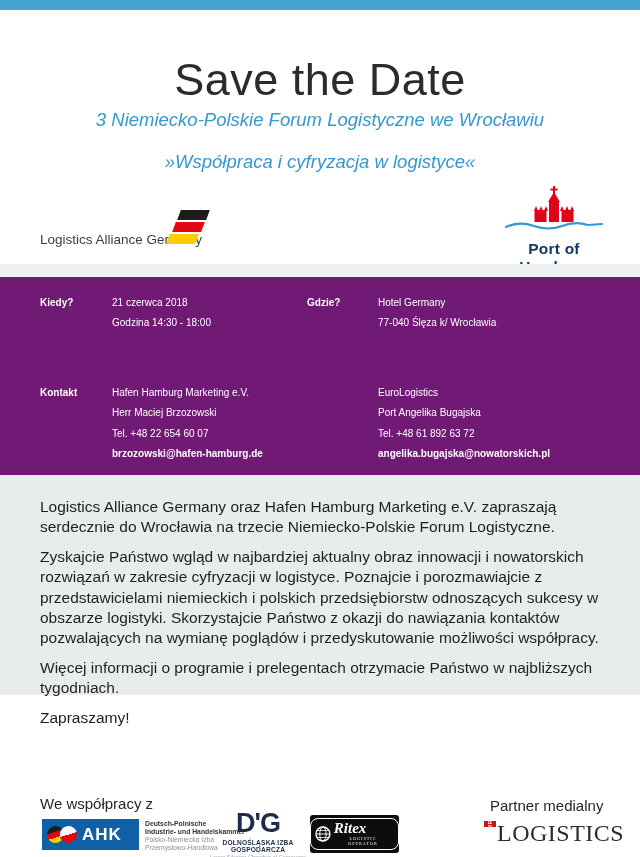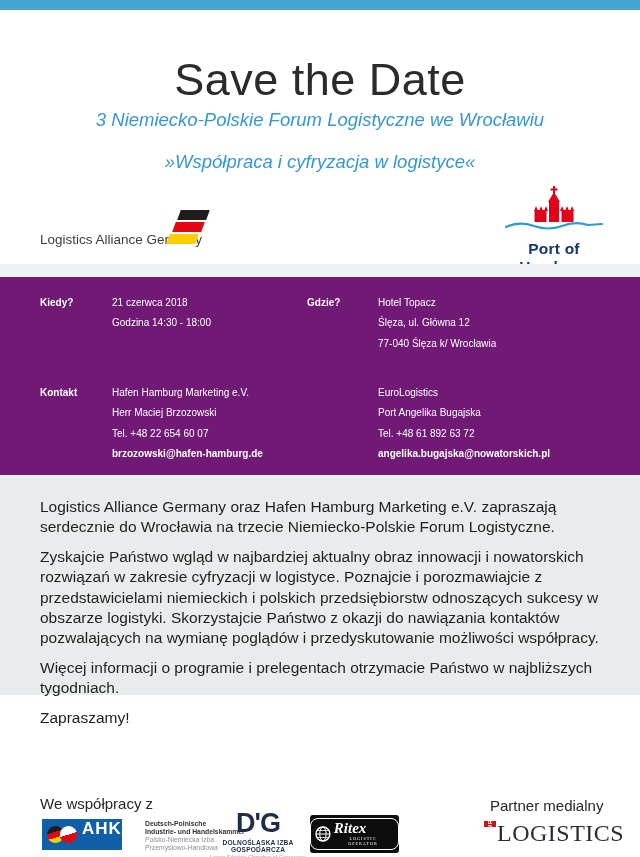--- a/index.html
+++ b/index.html
@@ -48,22 +48,22 @@
   .body-box{left:0;top:475px;width:640px;height:220px;background:#e8eced;
     color:#1f1f1f;font-size:15.5px;line-height:20.4px;}
   .body-box .inner{padding:22px 38px 0 40px;}
   .body-box p{margin:0 0 9px 0;}
 
   
   .coop-label{left:40px;top:795px;font-size:15px;color:#262626;}
   .media-label{left:490px;top:797px;font-size:15px;color:#262626;}
 
   
-  .ahk-box{left:42px;top:819px;width:80px;height:31px;background:#1060a8;
-    display:flex;align-items:flex-start;}
+  .ahk-box{left:42px;top:819px;width:97px;height:31px;background:#1060a8;
+    display:flex;align-items:center;}
   .ahk-flags{position:relative;width:40px;height:31px;}
   .flag-circle{position:absolute;width:17px;height:17px;border-radius:50%;}
   .flag-de{left:5px;top:7px;background:linear-gradient(to bottom,#1d1d1b 34%,#e30613 34% 67%,#ffcc00 67%);transform:rotate(-18deg);}
   .flag-pl{left:18px;top:7px;background:linear-gradient(to bottom,#ffffff 50%,#e30613 50%);transform:rotate(-18deg);box-shadow:0 0 0 .5px #1060a8;}
   .ahk-acronym{color:#ffffff;font-weight:bold;font-size:17px;letter-spacing:1px;}
   .ahk-text{left:145px;top:820px;font-size:6.8px;line-height:8px;color:#2c3e50;}
   .ahk-text .de{font-weight:bold;color:#333;}
   .ahk-text .pl{color:#8a9096;}
 
   
@@ -130,22 +130,21 @@
 <div class="abs divider-strip"></div>
 
 <div class="abs info-band">
   <div class="band-label" style="left:40px;top:16px;">Kiedy?</div>
   <div class="band-lines" style="left:112px;top:16px;">
     <div>21 czerwca 2018</div>
     <div>Godzina 14:30 - 18:00</div>
   </div>
   <div class="band-label" style="left:307px;top:16px;">Gdzie?</div>
   <div class="band-lines" style="left:378px;top:16px;">
-    <div>Hotel Topacz</div>
-    <div>Ślęza, ul. Główna 12</div>
+    <div>Hotel Germany</div>
     <div>77-040 Ślęza k/ Wrocławia</div>
   </div>
   <div class="band-label" style="left:40px;top:106px;">Kontakt</div>
   <div class="band-lines" style="left:112px;top:106px;">
     <div>Hafen Hamburg Marketing e.V.</div>
     <div>Herr Maciej Brzozowski</div>
     <div>Tel. +48 22 654 60 07</div>
     <div><a href="#" class="band-email">brzozowski@hafen-hamburg.de</a></div>
   </div>
   <div class="band-lines" style="left:378px;top:106px;">

